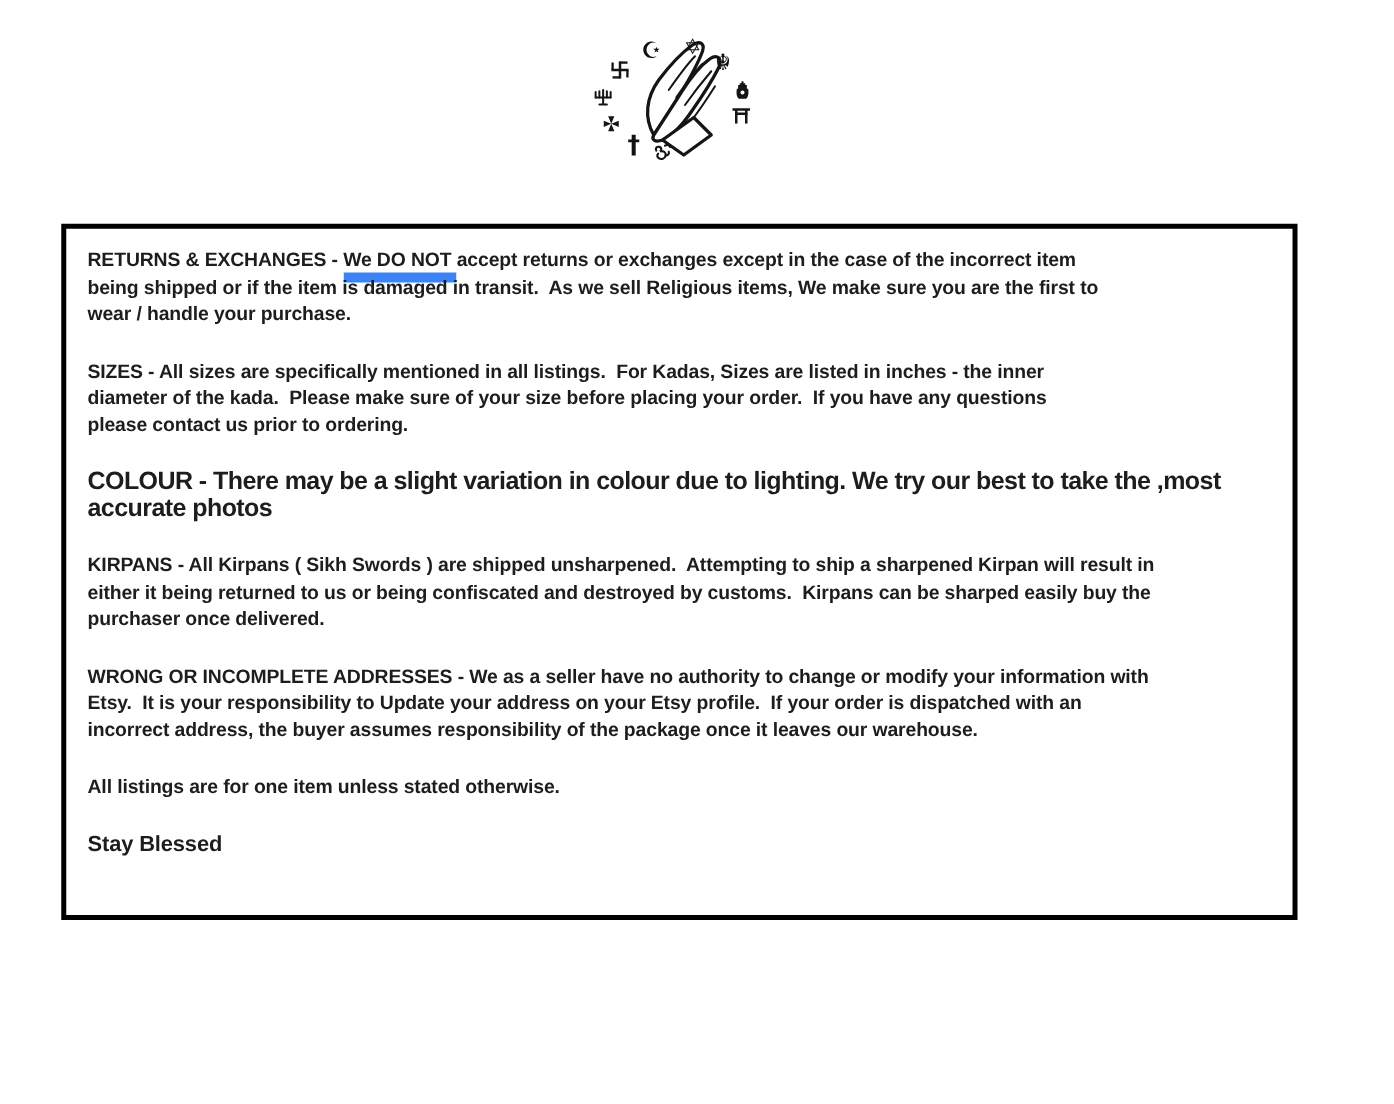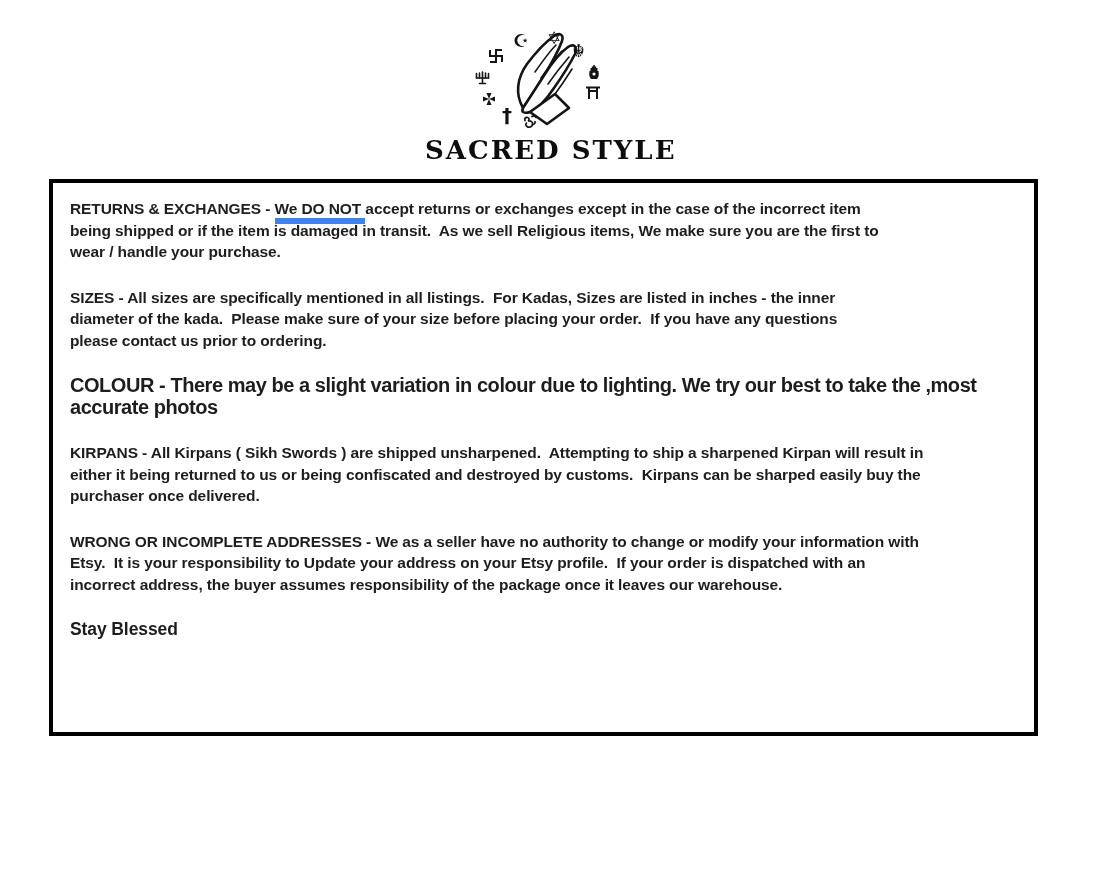--- a/index.html
+++ b/index.html
@@ -18,21 +18,21 @@
            font-weight:600; letter-spacing:2px; color:#0d0d0d; white-space:nowrap; }
 
   
   .policy-box { position:absolute; left:49px; top:179px; width:989px; height:557px;
                 border:4px solid #000; padding:15px 17px 0 17px; }
   .policy-box p { font-weight:bold; font-size:15.5px; line-height:21.5px;
                   color:#1d1d1b; white-space:pre-wrap; letter-spacing:-0.1px;
                   margin:0 0 24px 0; }
   .policy-box p.condensed { font-size:20px; letter-spacing:-0.45px; }
   .signoff { font-size:17.5px !important; margin-bottom:0 !important; }
-  .red-underline { border-bottom:6px solid #3b82f6; padding-bottom:1px; }
+  .red-underline { border-bottom:8px solid #3b82f6; padding-bottom:1px; }
 </style>
 </head>
 <body>
 
 <div class="logo">
   <div class="logo-art">
 
     <svg class="hands" viewBox="0 0 112 108">
       <g fill="#ffffff" stroke="#151515" stroke-width="2.6" stroke-linejoin="round" stroke-linecap="round">
         <path d="M30 84 C22 70 24 54 34 40 C43 28 54 17 61 12 C67 8 71 11 69 17 C65 28 58 40 52 50 C44 63 36 76 30 84 Z"></path>
@@ -102,21 +102,20 @@
         <g stroke="#151515" stroke-width="1.7" fill="none" stroke-linecap="round">
           <path d="M4 6.5 C3 4.5 4.5 3 6.5 3.5 C8.5 4 8.5 6 7 7 C10 6.5 12 8 11.5 10.5 C11 13 8 14 6 12.5 C4.5 11.5 4.5 10 5.5 9"></path>
           <path d="M11.5 10.5 C13.5 10.5 14.5 9 14 7.5"></path>
           <path d="M11 2.5 C12.5 1.5 14.5 2 15 3.5"></path>
         </g>
         <circle cx="13.2" cy="0.9" r="0.9" fill="#151515"></circle>
       </svg>
     </span>
   </div>
 
-  <div class="brand">SACRED STYLE</div>
 </div>
 
 <div class="policy-box">
 
   <p><span>RETURNS &amp; EXCHANGES - </span><span class="red-underline">We DO NOT </span><span>accept returns or exchanges except in the case of the incorrect item
 being shipped or if the item is damaged in transit.  As we sell Religious items, We make sure you are the first to
 wear / handle your purchase.</span></p>
 
 
   <p>SIZES - All sizes are specifically mentioned in all listings.  For Kadas, Sizes are listed in inches - the inner
@@ -126,15 +125,16 @@
   <p class="condensed">COLOUR - There may be a slight variation in colour due to lighting. We try our best to take the ,most accurate photos</p>
 
   <p>KIRPANS - All Kirpans ( Sikh Swords ) are shipped unsharpened.  Attempting to ship a sharpened Kirpan will result in
 either it being returned to us or being confiscated and destroyed by customs.  Kirpans can be sharped easily buy the
 purchaser once delivered.</p>
 
   <p>WRONG OR INCOMPLETE ADDRESSES - We as a seller have no authority to change or modify your information with
 Etsy.  It is your responsibility to Update your address on your Etsy profile.  If your order is dispatched with an
 incorrect address, the buyer assumes responsibility of the package once it leaves our warehouse.</p>
 
+  <p>All listings are for one item unless stated otherwise.</p>
 
   <p class="signoff">Stay Blessed</p>
 </div>
 
 </body></html>

